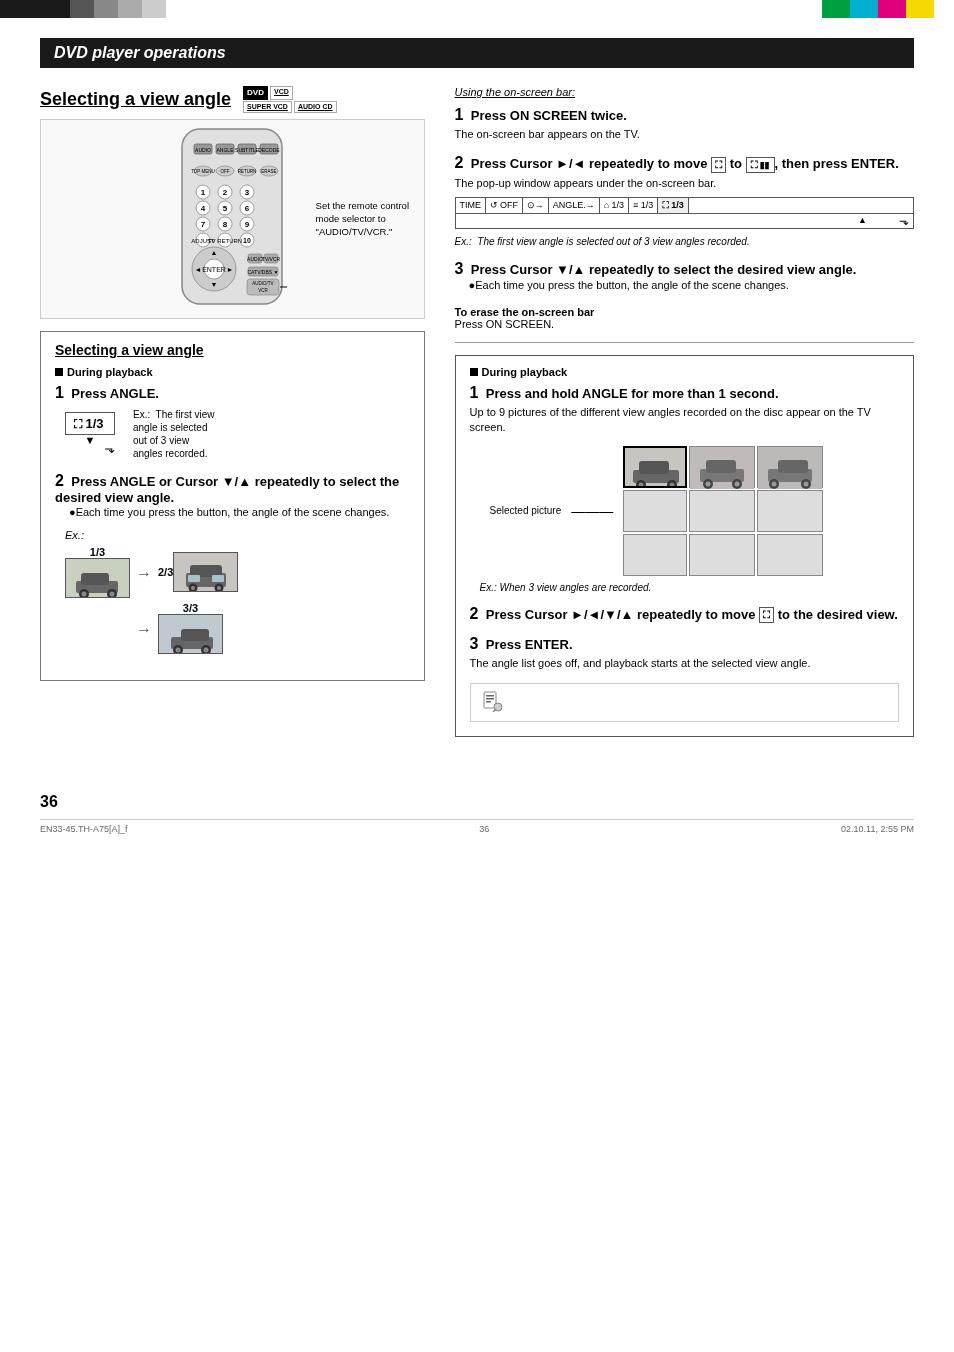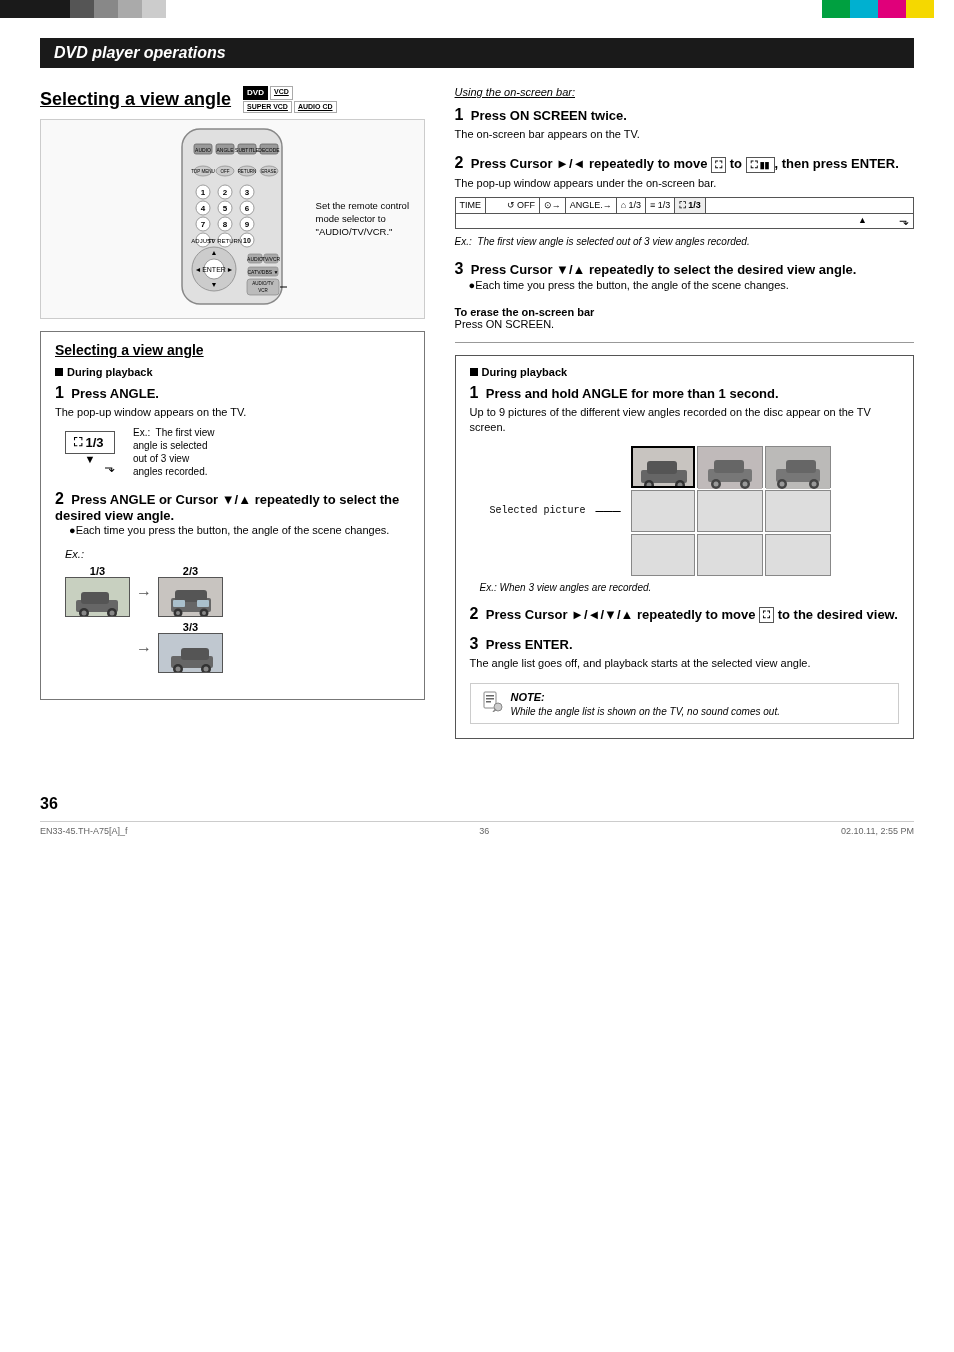--- a/index.html
+++ b/index.html
@@ -414,21 +414,20 @@
         <div class="subsection-title">Selecting a view angle</div>
 
         <div class="during-playback">
           <span class="square-bullet"></span>
           <span>During playback</span>
         </div>
 
         <div class="step">
           <span class="step-num">1</span>
           <span class="step-title">Press ANGLE.</span>
-          <p class="step-sub">The pop-up window appears on the TV.</p>
 
           
           <div class="ex-display" style="margin-left:10px; margin-top:6px;">
             <div style="position:relative; display:inline-block;">
               
               <div style="border:1px solid #555; padding:3px 8px; display:inline-flex; align-items:center; gap:3px; font-weight:bold; font-size:13px; min-width:50px;">
                 <span style="font-size:12px;">⛶</span>
                 <span>1/3</span>
               </div>
               
@@ -463,21 +462,21 @@
                     <circle cx="18" cy="35" r="5" fill="#333"></circle>
                     <circle cx="46" cy="35" r="5" fill="#333"></circle>
                     <circle cx="18" cy="35" r="2.5" fill="#888"></circle>
                     <circle cx="46" cy="35" r="2.5" fill="#888"></circle>
                   </svg>
                 </div>
               </div>
 
               <div style="font-size:16px; color:#555; margin-bottom:0;">→</div>
 
-              <div style="display:flex; flex-direction:column; align-items:center;">
+              <div style="display:flex; flex-direction:row; align-items:center;">
                 <span style="font-weight:bold; font-size:11px;">2/3</span>
                 <div style="border:1px solid #555; width:65px; height:40px; background:#d0ccc8; position:relative; overflow:hidden;">
                   <svg width="65" height="40" viewBox="0 0 65 40">
                     <rect width="65" height="40" fill="#c8c4c0"></rect>
 
                     <rect x="12" y="20" width="40" height="14" rx="2" fill="#666"></rect>
                     <rect x="16" y="12" width="32" height="12" rx="3" fill="#555"></rect>
                     <rect x="14" y="22" width="12" height="7" rx="1" fill="#aac0cc"></rect>
                     <rect x="38" y="22" width="12" height="7" rx="1" fill="#aac0cc"></rect>
                     <circle cx="19" cy="35" r="4.5" fill="#333"></circle>
@@ -534,21 +533,21 @@
             </span>,  then press ENTER.
         </span>
         <p class="step-sub">The pop-up window appears under the on-screen bar.</p>
 
         
         <div style="margin: 6px 0; font-size:10px;">
 
 
           <div style="display:flex; align-items:stretch; border:1px solid #555; border-bottom:none;">
             <div style="padding:2px 4px; font-size:9px; border-right:1px solid #555;">TIME</div>
-            <div style="padding:2px 4px; font-size:9px; border-right:1px solid #555;margin-left:17px;">↺ OFF</div>
+            <div style="padding:2px 4px; font-size:9px; border-right:1px solid #555;">↺ OFF</div>
             <div style="padding:2px 4px; font-size:9px; border-right:1px solid #555;">⊙→</div>
             <div style="padding:2px 4px; font-size:9px; border-right:1px solid #555;">ANGLE.→</div>
             <div style="padding:2px 4px; font-size:9px; border-right:1px solid #555;">⌂ 1/3</div>
             <div style="padding:2px 4px; font-size:9px; border-right:1px solid #555;">≡ 1/3</div>
             <div style="padding:2px 4px; font-size:9px; font-weight:bold; background:#eee; border-right:1px solid #555;">⛶ 1/3</div>
           </div>
 
           <div style="display:flex; border:1px solid #555;">
             <div style="flex:1; text-align:right; padding:1px 8px; font-size:9px; padding-right:28px;">▲</div>
             <div style="padding:1px 4px; font-size:12px; line-height:1;">⬎</div>
@@ -580,21 +579,21 @@
           <span class="square-bullet"></span>
           <span>During playback</span>
         </div>
 
         <div class="step">
           <span class="step-num">1</span>
           <span class="step-title">Press and hold ANGLE for more than 1 second.</span>
           <p class="step-sub" style="font-size:11px; margin-top:3px; line-height:1.4;">Up to 9 pictures of the different view angles recorded on the disc appear on the TV screen.</p>
 
           
-          <div style="position:relative; margin: 10px 0 6px 20px; display:flex; align-items:center; gap:10px;font-family:Liberation Mono, monospace;">
+          <div style="position:relative; margin: 10px 0 6px 20px; display:flex; align-items:center; gap:10px;">
             <span style="font-size:10px; white-space:nowrap;">Selected picture</span>
             <span style="font-size:14px;">———</span>
 
             <div style="display:grid; grid-template-columns:1fr 1fr 1fr; gap:2px; width:200px;">
 
               <div style="border:2px solid #000; height:42px; background:#d0ccc8; position:relative; overflow:hidden;">
                 <svg width="64" height="42" viewBox="0 0 64 42">
                   <rect width="64" height="42" fill="#c8c4c0"></rect>
                   <rect x="8" y="22" width="46" height="13" rx="2" fill="#666"></rect>
                   <rect x="14" y="13" width="30" height="13" rx="3" fill="#555"></rect>
@@ -658,24 +657,20 @@
             
             <svg width="22" height="22" viewBox="0 0 22 22">
               <rect x="3" y="2" width="12" height="16" rx="1" fill="#fff" stroke="#888" stroke-width="1"></rect>
               <rect x="5" y="5" width="8" height="1.5" fill="#666"></rect>
               <rect x="5" y="8" width="8" height="1.5" fill="#666"></rect>
               <rect x="5" y="11" width="5" height="1.5" fill="#666"></rect>
               <circle cx="17" cy="17" r="4" fill="#ccc" stroke="#888" stroke-width="1"></circle>
               <line x1="15" y1="19" x2="12" y2="22" stroke="#888" stroke-width="1.5"></line>
             </svg>
           </div>
-          <div>
-            <span class="note-title" style="font-weight:bold; font-size:11px; font-style:italic;">NOTE:</span>
-            <p class="note-text" style="font-size:10px; font-style:italic; margin-top:2px;">While the angle list is shown on the TV, no sound comes out.</p>
-          </div>
         </div>
 
       </div>
 
     </div>
   </div>
 
   <div style="margin-top:20px; display:flex; justify-content:space-between; align-items:flex-end;">
     <span class="page-number">36</span>
   </div>

